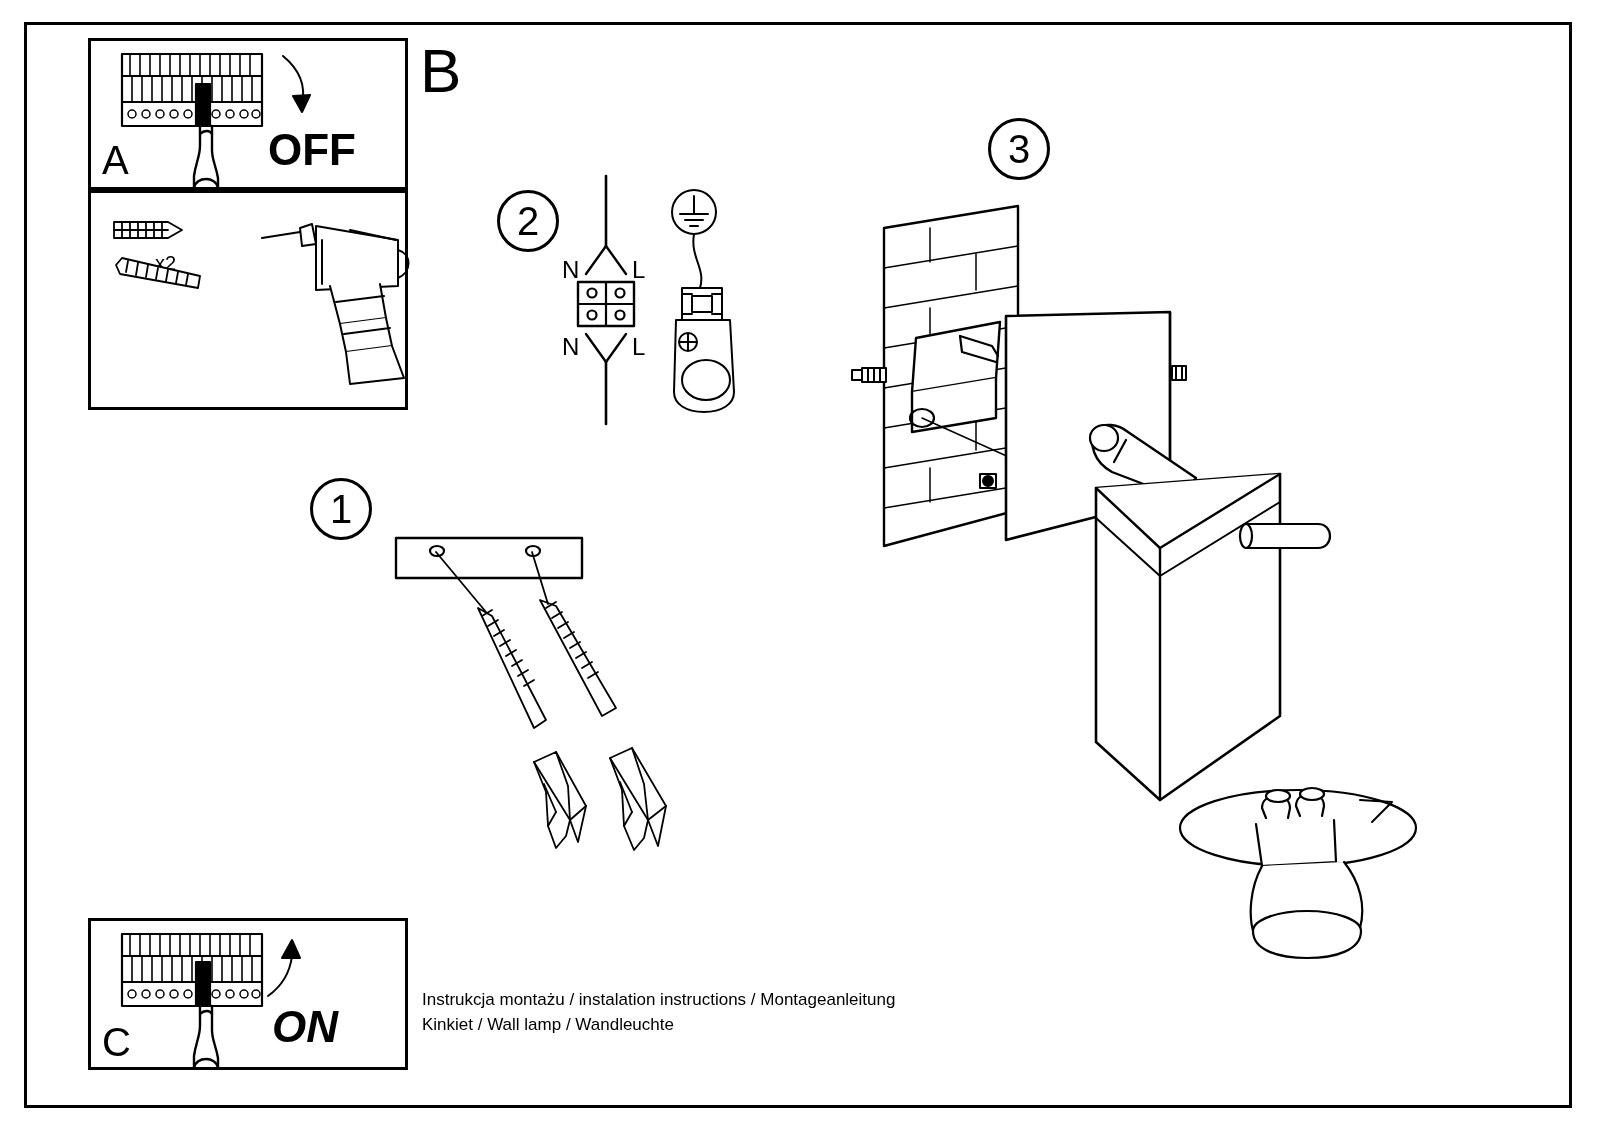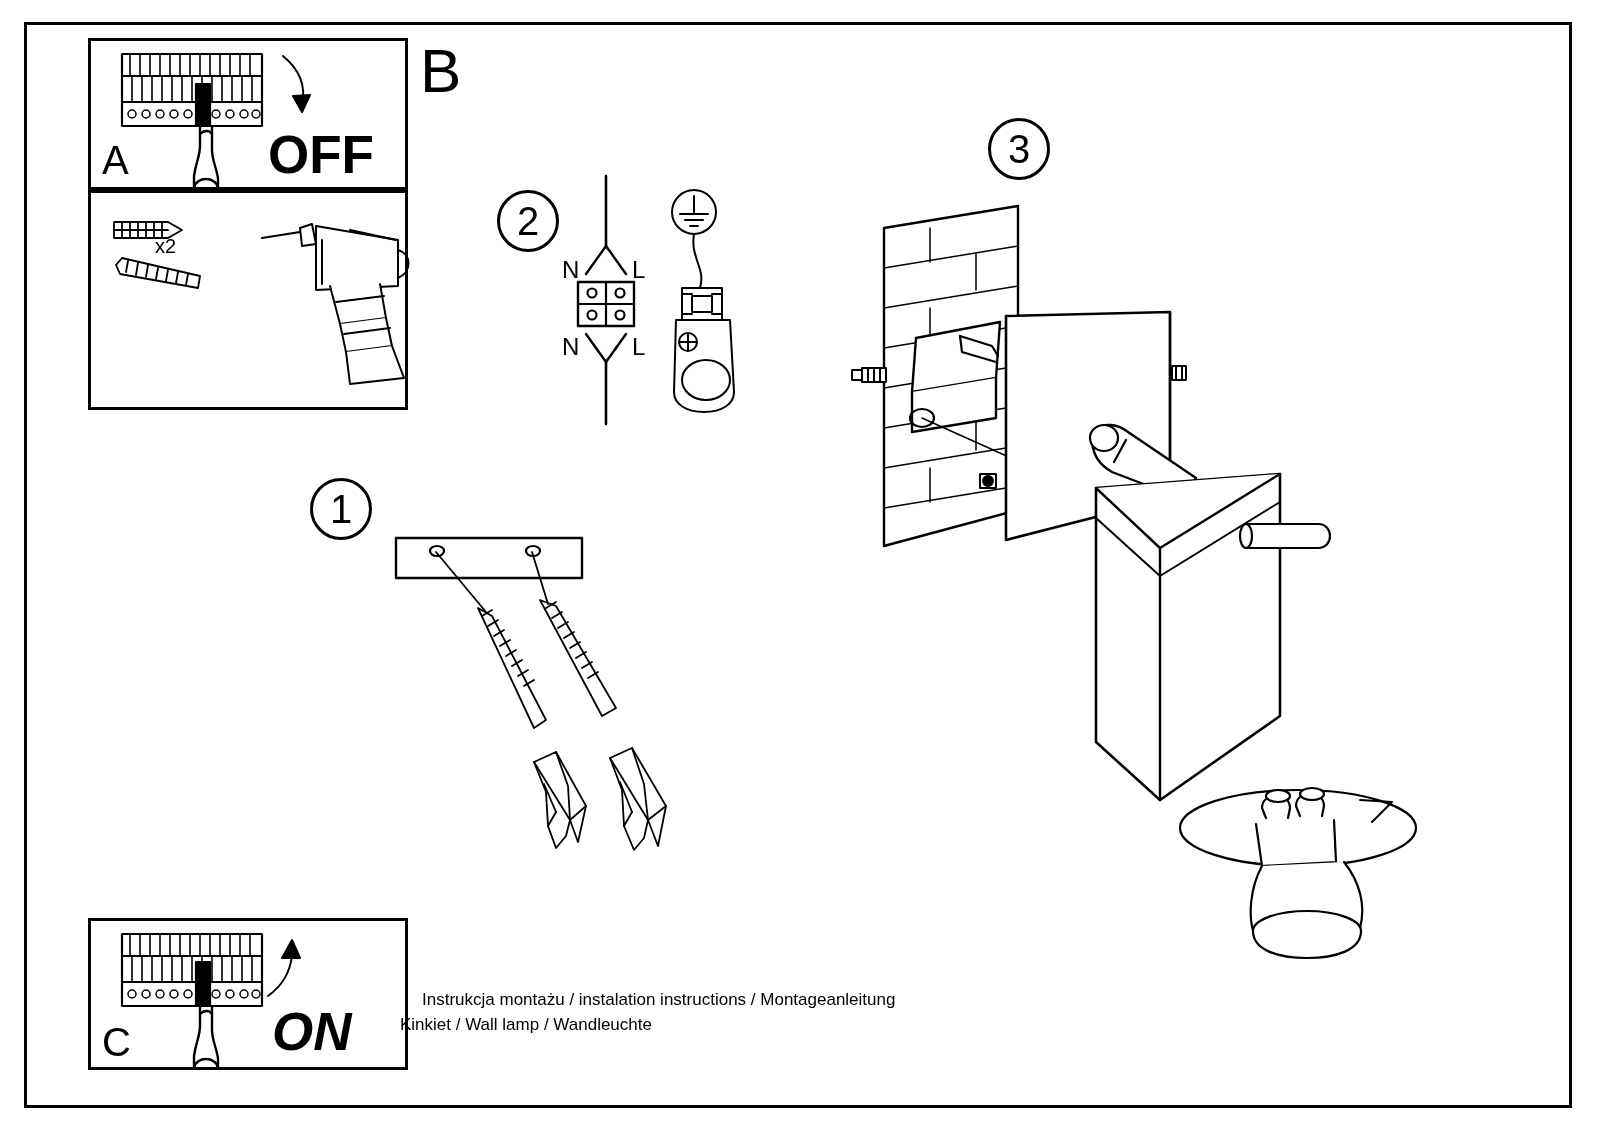--- a/index.html
+++ b/index.html
@@ -39,21 +39,21 @@
     font-weight: normal;
     line-height: 1;
   }
   .label-big {
     position: absolute;
     font-size: 62px;
     line-height: 1;
   }
   .onoff {
     position: absolute;
-    font-size: 53px;
+    font-size: 44px;
     font-weight: bold;
     line-height: 1;
   }
   .step-circle {
     position: absolute;
     width: 62px;
     height: 62px;
     border: 3px solid #000;
     border-radius: 50%;
     box-sizing: border-box;
@@ -94,21 +94,21 @@
 
 <div id="sheet">
 
   <div class="frame"></div>
 
   <div class="box" style="left:88px; top:38px; width:320px; height:152px;"></div>
   <div class="label-letter" style="left:102px; top:140px;">A</div>
   <div class="onoff" style="left:268px; top:128px;">OFF</div>
 
   <div class="box" style="left:88px; top:190px; width:320px; height:220px;"></div>
-  <div class="tiny" style="left:155px; top:236px;">x2</div>
+  <div class="tiny" style="left:155px; top:253px;">x2</div>
 
   <div class="box" style="left:88px; top:918px; width:320px; height:152px;"></div>
   <div class="label-letter" style="left:102px; top:1022px;">C</div>
   <div class="onoff" style="left:272px; top:1005px;font-style:italic;">ON</div>
 
   <div class="label-big" style="left:420px; top:40px;">B</div>
 
   <div class="step-circle" style="left:310px; top:478px;">
     <span>1</span>
   </div>
@@ -118,21 +118,21 @@
   <div class="step-circle" style="left:988px; top:118px;">
     <span>3</span>
   </div>
 
   <div class="wire-letter" style="left:562px; top:258px;">N</div>
   <div class="wire-letter" style="left:632px; top:258px;">L</div>
   <div class="wire-letter" style="left:562px; top:335px;">N</div>
   <div class="wire-letter" style="left:632px; top:335px;">L</div>
 
   <div class="caption" style="left:422px; top:988px;">Instrukcja montażu / instalation instructions / Montageanleitung</div>
-  <div class="caption" style="left:400px; top:1013px;">Kinkiet / Wall lamp / Wandleuchte</div>
+  <div class="caption" style="left:422px; top:1013px;">Kinkiet / Wall lamp / Wandleuchte</div>
 
   <svg class="svg-layer" viewBox="0 0 1600 1131" xmlns="http://www.w3.org/2000/svg">
     <g fill="none" stroke="#000" stroke-width="2.2" stroke-linecap="round" stroke-linejoin="round">
 
       <g>
         <rect x="122" y="54" width="140" height="22" fill="#fff"></rect>
         <g stroke-width="1.6">
           <line x1="130" y1="54" x2="130" y2="76"></line>
             <line x1="140" y1="54" x2="140" y2="76"></line>
           <line x1="150" y1="54" x2="150" y2="76"></line>

